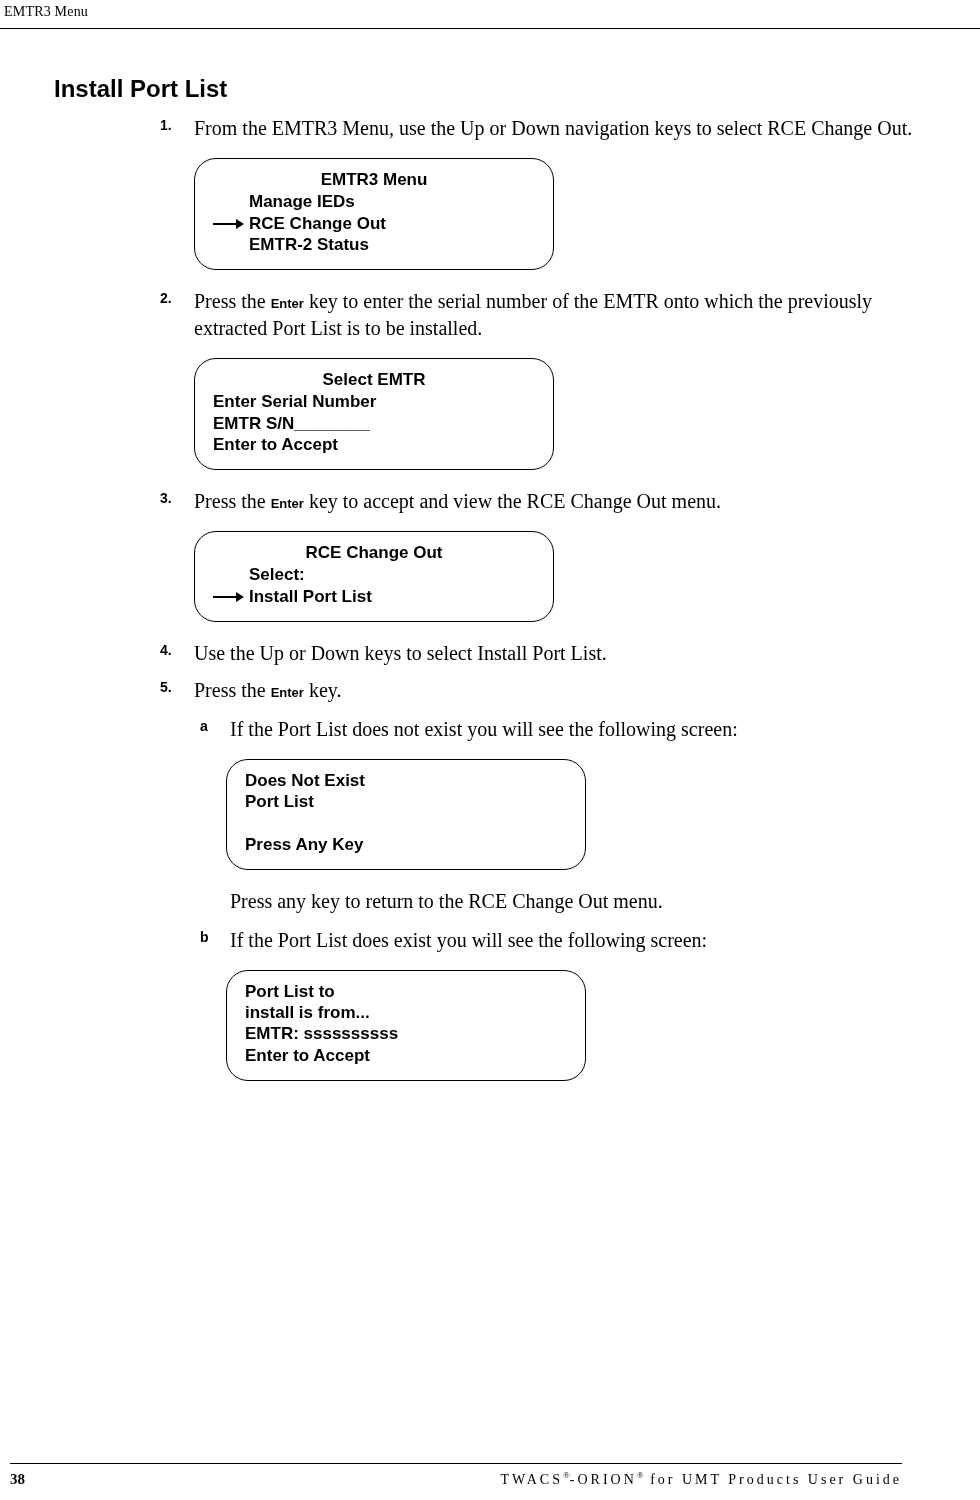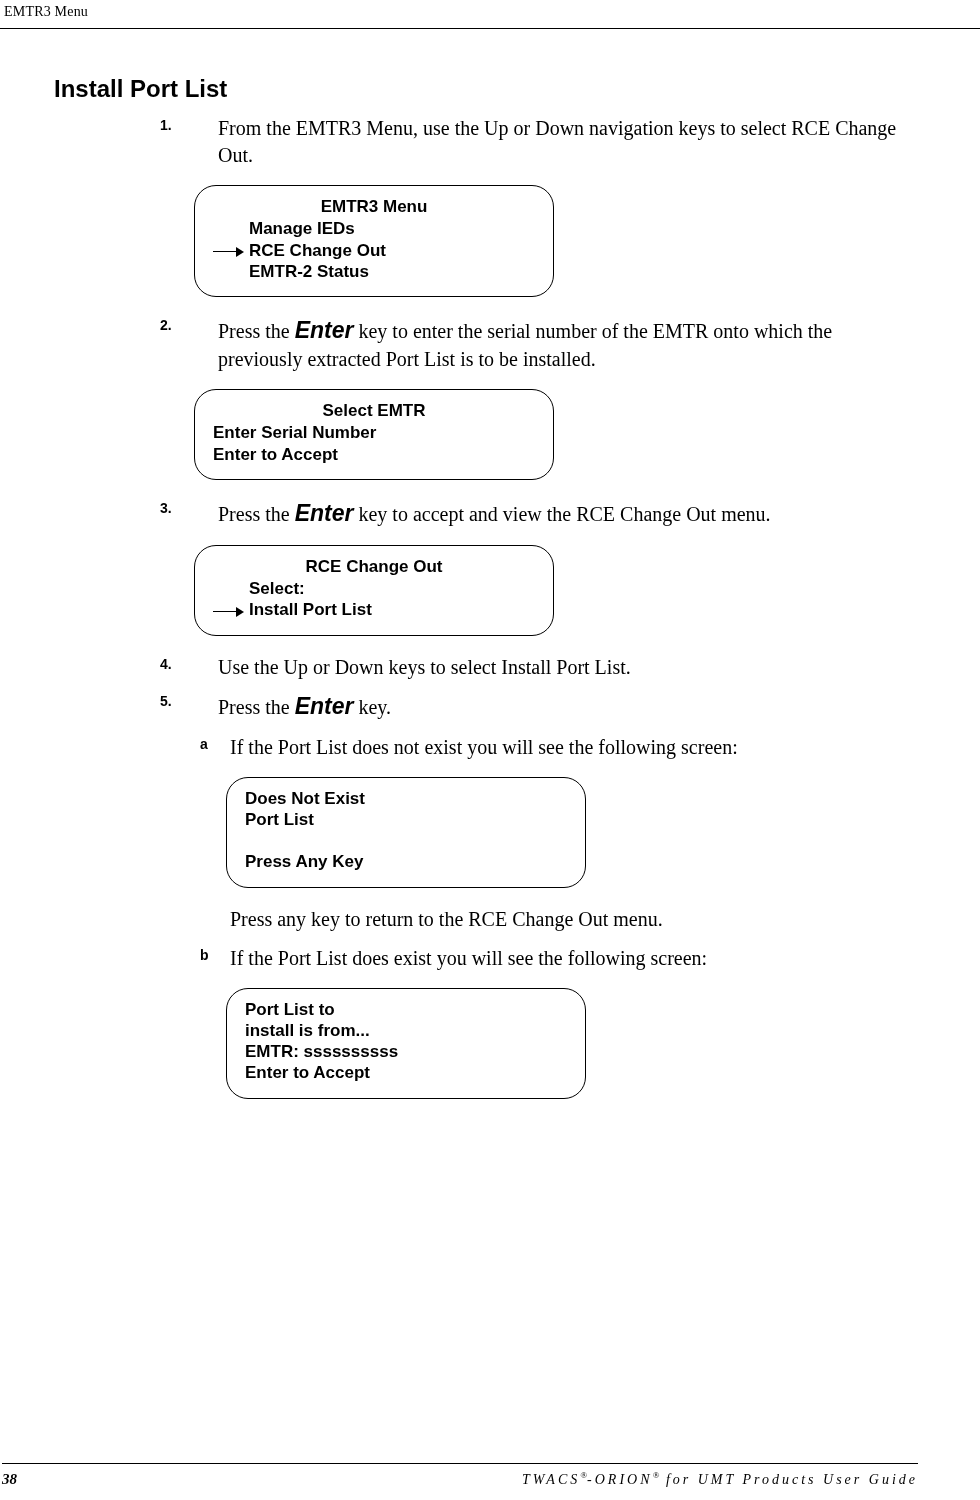--- a/index.html
+++ b/index.html
@@ -58,27 +58,25 @@
     position: absolute;
     left: -34px;
     top: 2px;
     font-family: Verdana, Arial, sans-serif;
     font-weight: 700;
     font-size: 14px;
   }
   ol.main > li .step-text {
     font-size: 20px;
     line-height: 1.35;
-    margin-left: 24px;
   }
   ol.main > li .step-text .bold-sans {
     font-family: Verdana, Arial, sans-serif;
     font-weight: 700;
-    font-size: 23px;
-    font-style: italic;
+    font-size: 13px;
   }
 
   ol.sub {
     list-style: none;
     padding: 0;
     margin: 12px 0 0 36px;
   }
   ol.sub > li {
     position: relative;
     margin-bottom: 12px;
@@ -108,21 +106,21 @@
     font-size: 17px;
     line-height: 1.25;
     font-weight: 700;
   }
   .screen .title {
     text-align: center;
     margin-bottom: 1px;
   }
   .screen .row {
     display: flex;
-    align-items: flex-end;
+    align-items: center;
   }
   .screen .row .arrow-col {
     width: 36px;
     flex-shrink: 0;
     position: relative;
     height: 20px;
   }
   .screen .row .text {
     flex: 1;
   }
@@ -153,24 +151,23 @@
     height: 0;
     border-left: 8px solid #000;
     border-top: 5px solid transparent;
     border-bottom: 5px solid transparent;
   }
 
   .footer {
     position: absolute;
     bottom: 16px;
     left: 0;
-    right: 0;
-    padding: 0 62px 0 2px;
+    right: 16px;
+    padding: 0 62px 0 10px;
     box-sizing: border-box;
-    font-style: italic;
   }
   .rule-bottom {
     border: none;
     border-top: 1px solid #000;
     margin: 0 0 6px 0;
   }
   .footer-row {
     display: flex;
     justify-content: space-between;
     align-items: baseline;
@@ -226,20 +223,21 @@
     </li>
 
     <li>
       <span class="num">2.</span>
       <div class="step-text">
         <span>Press the </span><span class="bold-sans">Enter</span><span> key to enter the serial number of the EMTR onto which the previously extracted Port List is to be installed.</span>
       </div>
       <div class="screen">
         <div class="title">Select EMTR</div>
         <div class="noindent">Enter Serial Number</div>
+        <div class="noindent">EMTR S/N________</div>
         <div class="noindent">Enter to Accept</div>
       </div>
     </li>
 
     <li>
       <span class="num">3.</span>
       <div class="step-text">
         <span>Press the </span><span class="bold-sans">Enter</span><span> key to accept and view the RCE Change Out menu.</span>
       </div>
       <div class="screen">

